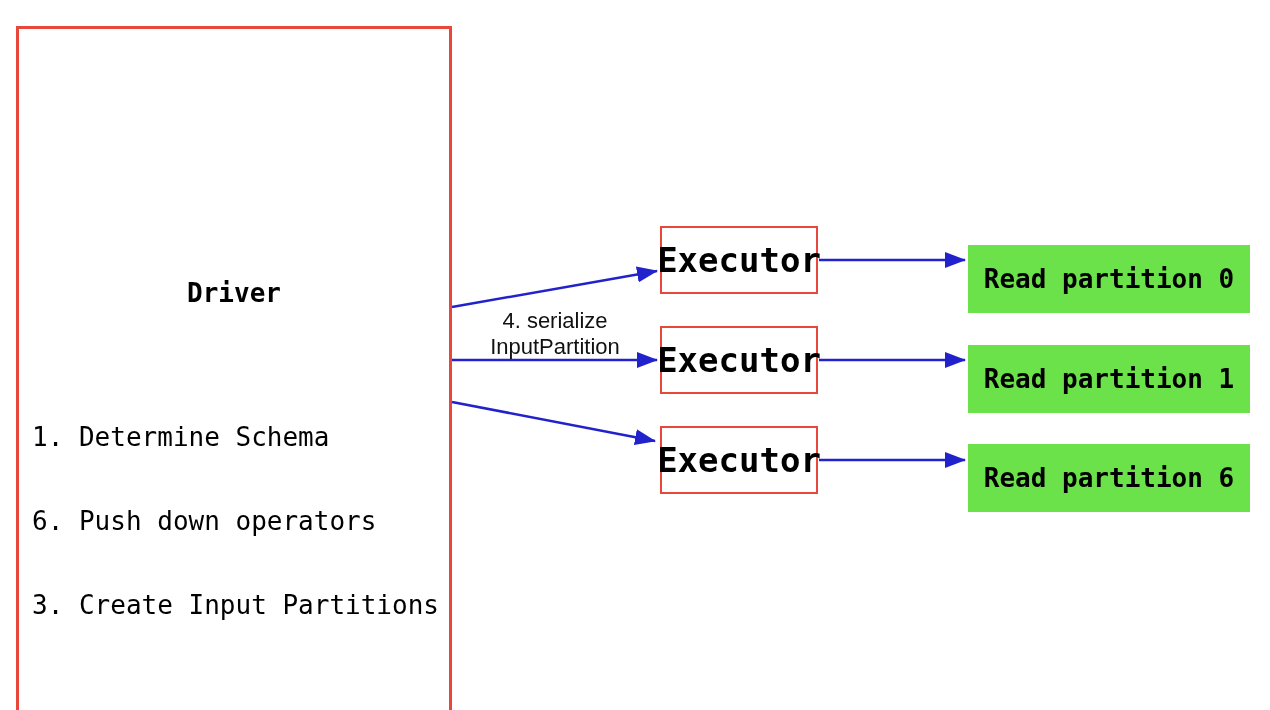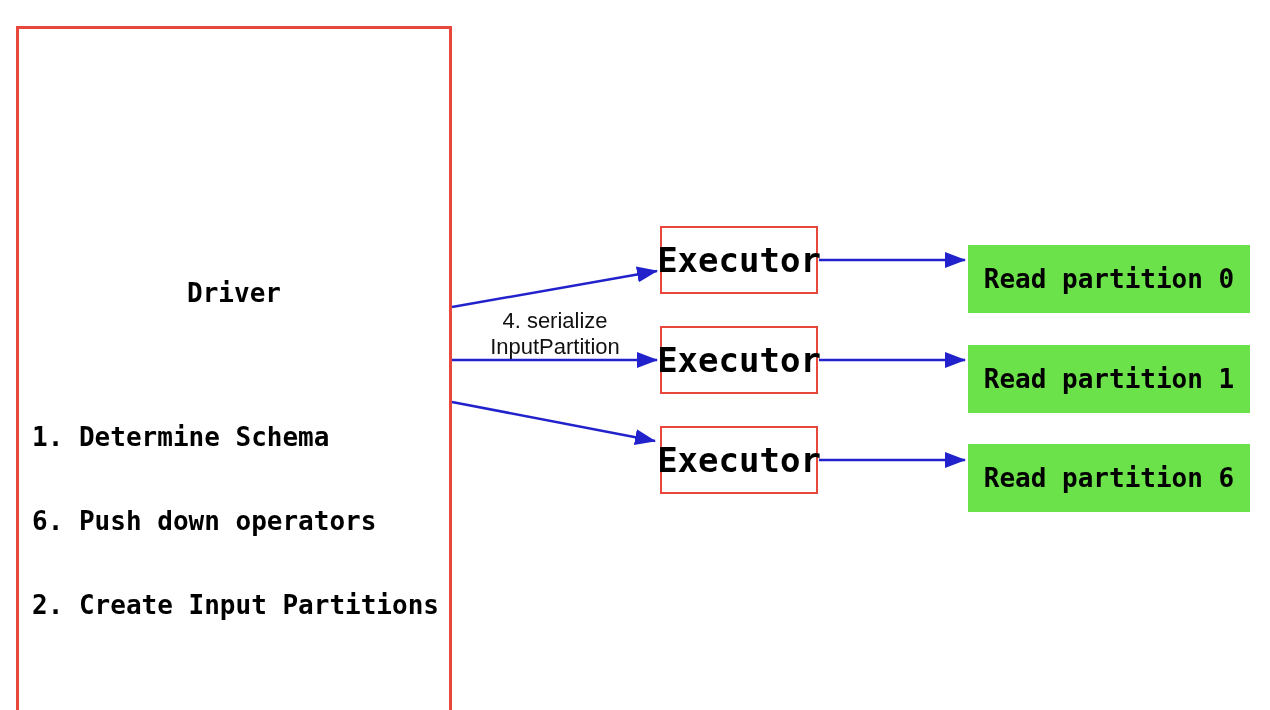--- a/index.html
+++ b/index.html
@@ -29,21 +29,21 @@
     left: 0; right: 0; top: 250px;
     text-align: center;
     font-size: 26px;
     font-weight: bold;
     line-height: 28px;
   }
   .driver-steps {
     position: absolute;
     left: 13px; top: 338px;
     font-size: 26px;
-    font-weight: bold;
+    font-weight: normal;
     line-height: 28px;
     white-space: pre;
   }
 
   
   .executor {
     left: 660px;
     width: 158px; height: 68px;
     border: 2px solid var(--box-border, #e8473c);
     display: flex; align-items: center; justify-content: center;
@@ -98,21 +98,21 @@
 </head>
 <body>
 
 <div class="canvas">
 
   <div class="abs driver">
     <div class="driver-title">Driver</div>
     <div class="driver-steps">
       <div>1. Determine Schema</div>
       <div>6. Push down operators</div>
-      <div>2. Create Input Partitions</div>
+      <div>3. Create Input Partitions</div>
     </div>
   </div>
 
   <svg class="arrows" viewBox="0 0 1270 710" xmlns="http://www.w3.org/2000/svg">
     <defs>
       <marker id="ah" markerUnits="userSpaceOnUse" markerWidth="22" markerHeight="16" refX="20" refY="8" orient="auto">
         <path class="arrow-head" d="M0,0 L21,8 L0,16 Z"></path>
       </marker>
     </defs>
     <line class="arrow-line" x1="452" y1="307" x2="657" y2="271" marker-end="url(#ah)"></line>

